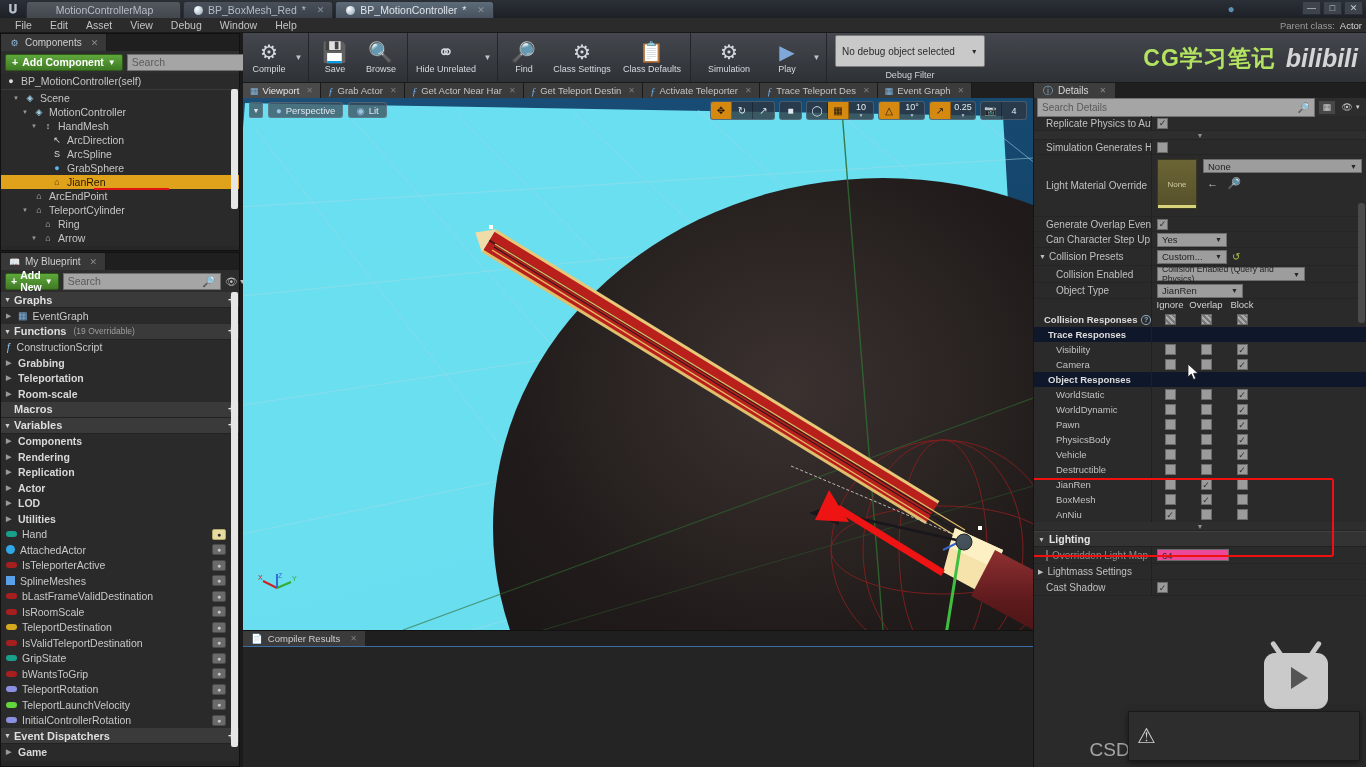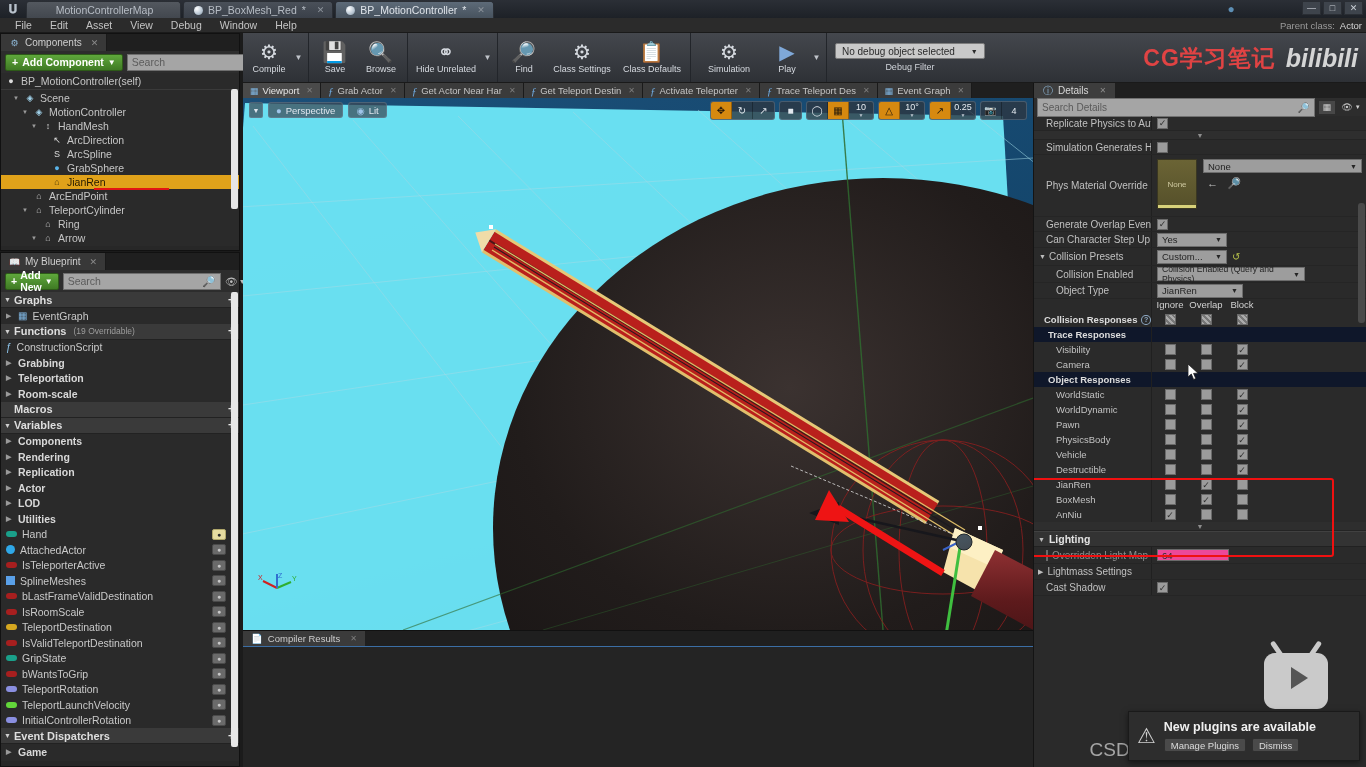--- a/index.html
+++ b/index.html
@@ -134,31 +134,31 @@
     gap:1px; color:#d6dae0; font-size:9px; cursor:default; padding:2px 1px;
   }
   .tb-btn .gly{ font-size:20px; line-height:22px; }
   .tb-btn.wide{ width:70px;}
   .tb-caret{ width:13px; display:flex;align-items:center;justify-content:center;color:#c0c4ca;font-size:8px;}
   .debugfilter{
     display:flex; flex-direction:column; align-items:center; justify-content:center;
     padding:0 8px; gap:3px;
   }
   .debugdd{
-    height:16px; background:#c9c9c9; border:1px solid #7d7d7d; color:#2b2b2b;
+    height:32px; background:#c9c9c9; border:1px solid #7d7d7d; color:#2b2b2b;
     font-size:10px; display:flex;align-items:center; padding:0 6px; gap:16px; border-radius:2px;
   }
   .debuglbl{ font-size:9px; color:#d0d4da;}
 
   
   .wm-cg{
     position:absolute; right:8px; top:35px; height:46px; display:flex; align-items:center;
     gap:10px; color:#d8d8d8; pointer-events:none;
   }
-  .wm-cg .cgtext{ font-size:23px; font-weight:bold; letter-spacing:1px; color:#ef4444; opacity:.92;}
+  .wm-cg .cgtext{ font-size:23px; font-weight:bold; letter-spacing:1px; color:#bef264; opacity:.92;}
   .wm-cg .bili{ font-size:25px; font-weight:bold; font-style:italic; color:#e6e6e6; opacity:.9;}
 
   
   #viewportTabs{
     position:absolute; left:243px; top:83px; width:790px; height:15px;
     background:#1f1f1f; display:flex; align-items:stretch;
   }
   .vtab{
     display:flex; align-items:center; gap:4px; padding:0 7px;
     background:#3b3b3b; border-right:1px solid #1a1a1a;
@@ -938,21 +938,21 @@
 
 
       <div class="prow">
         <div class="lbl">Simulation Generates Hit Ev</div>
         <div class="val">
           <div class="chk off"></div>
         </div>
       </div>
 
       <div class="physmat-row">
-        <div class="lbl">Phys Material Override</div>
+        <div class="lbl">Light Material Override</div>
         <div class="val">
           <div class="thumb">None</div>
           <div class="pmright">
             <div class="dd">
               <span>None</span>
               <span class="ddc">▼</span>
             </div>
             <div class="pmicons">
               <span>←</span>
               <span style="transform:scaleX(-1);display:inline-block;">🔍</span>
@@ -1256,24 +1256,17 @@
       </div>
     </div>
     <div class="cr-body"></div>
   </div>
 
   <div class="wm-bili-logo"></div>
   <div class="wm-bili-play"></div>
 
   <div id="notify">
     <div class="warn">⚠</div>
-    <div class="ntext">
-      <div class="ntitle">New plugins are available</div>
-      <div class="nbtns">
-        <div class="nbtn">Manage Plugins</div>
-        <div class="nbtn">Dismiss</div>
-      </div>
-    </div>
   </div>
 
   <div class="wm-csdn">CSDN @这个软件需要设计一下</div>
 
 </div>
 
 </body></html>

